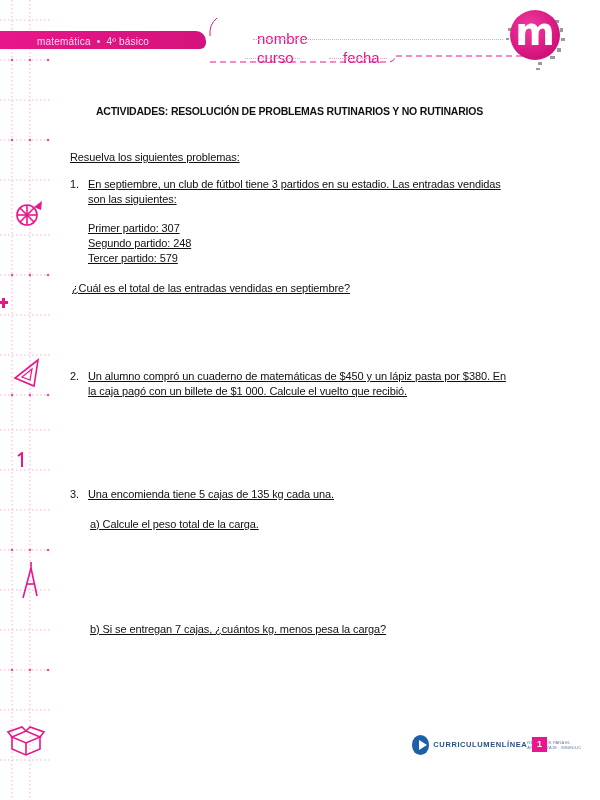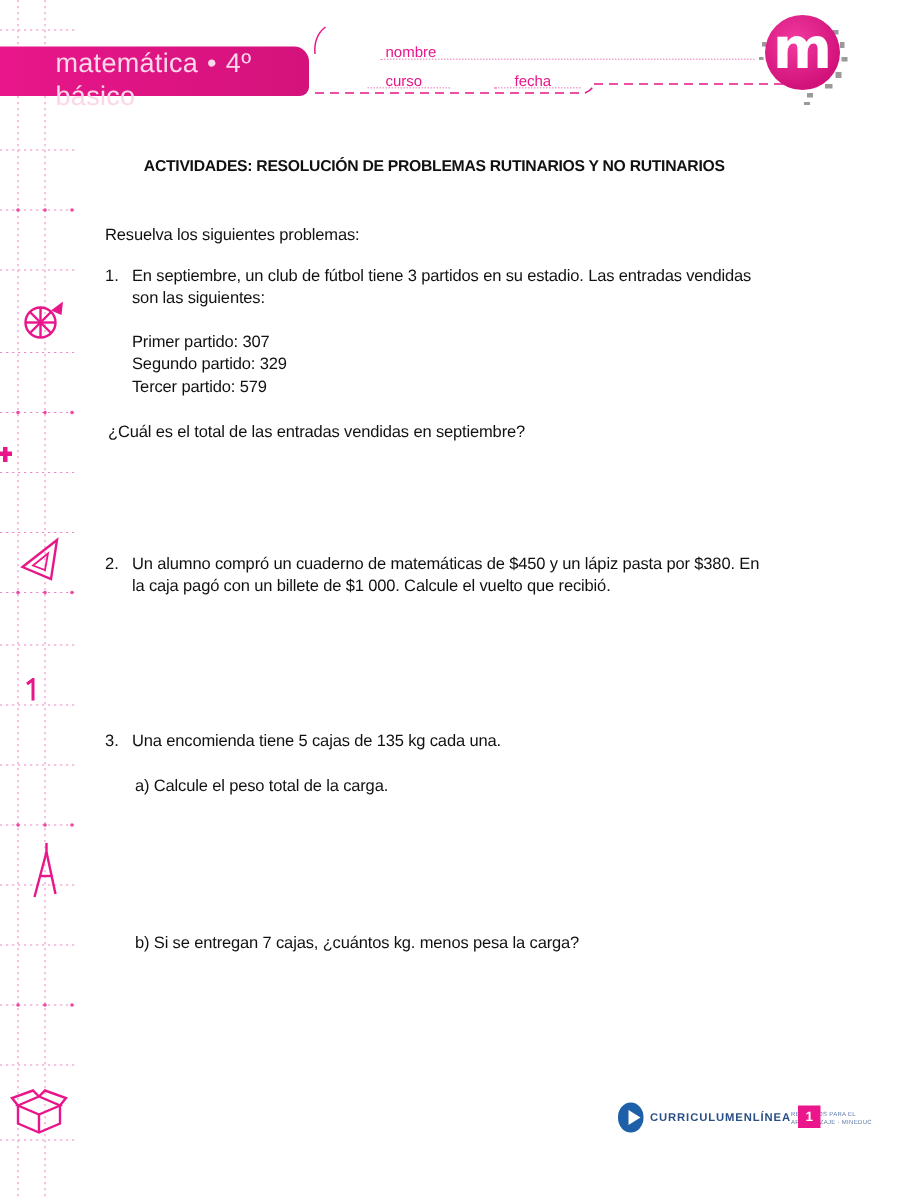--- a/index.html
+++ b/index.html
@@ -5,48 +5,48 @@
   * { box-sizing: border-box; margin: 0; padding: 0; }
   html, body { width: 600px; height: 800px; background: #ffffff; overflow: hidden; }
   body { position: relative; font-family: "Liberation Sans", sans-serif; color: #111; }
 
   
   .grid-strip { position: absolute; left: 0; top: 0; width: 52px; height: 800px; }
   .grid-strip svg { width: 52px; height: 800px; }
 
   
   .subject-band {
-    position: absolute; left: 0; top: 31px; width: 206px; height: 33px;
+    position: absolute; left: 0; top: 31px; width: 206px; height: 18px;
     background: linear-gradient(90deg, #e8168a, #d4127c);
     border-radius: 0 10px 6px 0;
-    color: #fbd7ea; font-size: 18px; line-height: 22px; padding-left: 37px;
+    color: #fbd7ea; font-size: 10px; line-height: 22px; padding-left: 37px;
     letter-spacing: 0.2px;
   }
   .subject-band .dot { margin: 0 6px; }
 
   
   .student-box { position: absolute; left: 205px; top: 14px; width: 320px; height: 56px; }
   .student-box svg { position: absolute; left: 0; top: 0; }
-  .field-label { position: absolute; font-size: 10px; color: #e8168a; padding-left: 40px; }
+  .field-label { position: absolute; font-size: 15px; color: #e8168a; padding-left: 40px; }
   .field-dots { position: absolute; border-bottom: 1px dotted #f0a6cf; height: 1px; }
 
   
   .logo-m {
     position: absolute; left: 510px; top: 10px; width: 50px; height: 50px; border-radius: 50%;
     background: radial-gradient(circle at 40% 35%, #f23aa0, #d1127a 70%);
     color: #fff; font-weight: bold; font-size: 38px; line-height: 44px; text-align: center;
     font-family: "DejaVu Sans", sans-serif;
   }
   .logo-splat { position: absolute; left: 500px; top: 2px; }
 
   .title {
     position: absolute; left: 0; width: 579px; top: 105px; text-align: center;
     font-size: 10.5px; font-weight: bold; letter-spacing: -0.2px;
   }
-  .text { position: absolute; font-size: 11px; line-height: 15px; letter-spacing: -0.1px; }
+  .text { position: absolute; font-size: 11px; line-height: 15px; letter-spacing: -0.1px; text-decoration: underline; }
   .num { position: absolute; font-size: 11px; }
 
   
   .curr-logo { position: absolute; left: 412px; top: 735px; display: flex; align-items: center; }
   .curr-icon {
     width: 20px; height: 20px; border-radius: 50%; background: #1d5fa8; position: relative;
   }
   .curr-icon::after {
     content: ""; position: absolute; left: 7px; top: 5px;
     border-left: 8px solid #fff; border-top: 5px solid transparent; border-bottom: 5px solid transparent;
@@ -183,21 +183,21 @@
 <div class="logo-m">m</div>
 
 <div class="title">ACTIVIDADES: RESOLUCIÓN DE PROBLEMAS RUTINARIOS Y NO RUTINARIOS</div>
 
 <div class="text" style="left:70px;top:150px">Resuelva los siguientes problemas:</div>
 
 <div class="num" style="left:70px;top:178px">1.</div>
 <div class="text" style="left:88px;top:177px">En septiembre, un club de fútbol tiene 3 partidos en su estadio. Las entradas vendidas</div>
 <div class="text" style="left:88px;top:192px">son las siguientes:</div>
 <div class="text" style="left:88px;top:221px">Primer partido: 307</div>
-<div class="text" style="left:88px;top:236px">Segundo partido: 329</div>
+<div class="text" style="left:88px;top:236px">Segundo partido: 248</div>
 <div class="text" style="left:88px;top:251px">Tercer partido: 579</div>
 <div class="text" style="left:72px;top:281px">¿Cuál es el total de las entradas vendidas en septiembre?</div>
 
 <div class="num" style="left:70px;top:370px">2.</div>
 <div class="text" style="left:88px;top:369px">Un alumno compró un cuaderno de matemáticas de $450 y un lápiz pasta por $380. En</div>
 <div class="text" style="left:88px;top:384px">la caja pagó con un billete de $1 000. Calcule el vuelto que recibió.</div>
 
 <div class="num" style="left:70px;top:488px">3.</div>
 <div class="text" style="left:88px;top:487px">Una encomienda tiene 5 cajas de 135 kg cada una.</div>
 <div class="text" style="left:90px;top:517px">a)  Calcule el peso total de la carga.</div>

